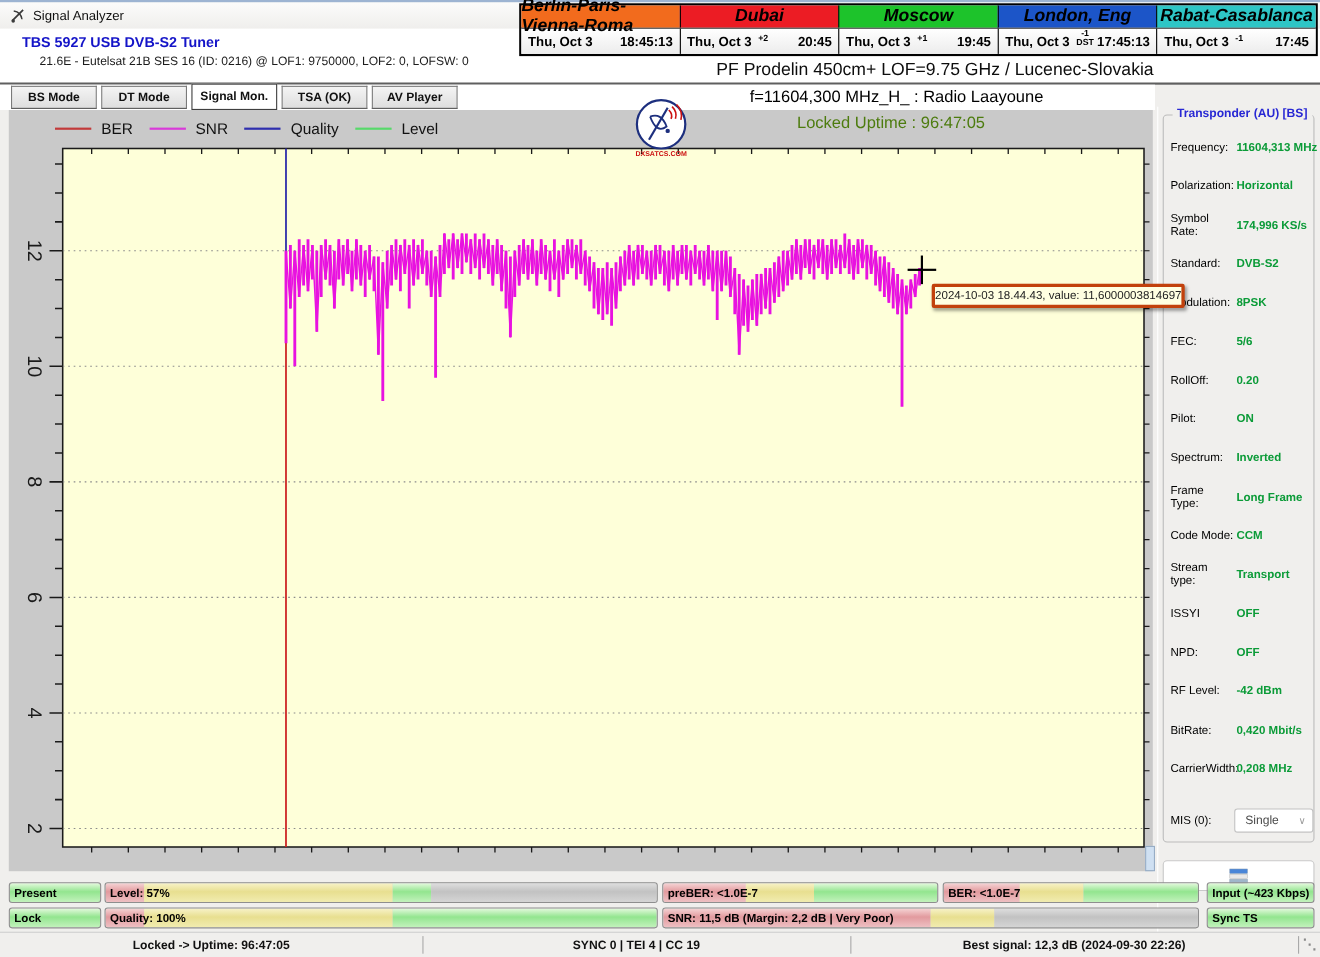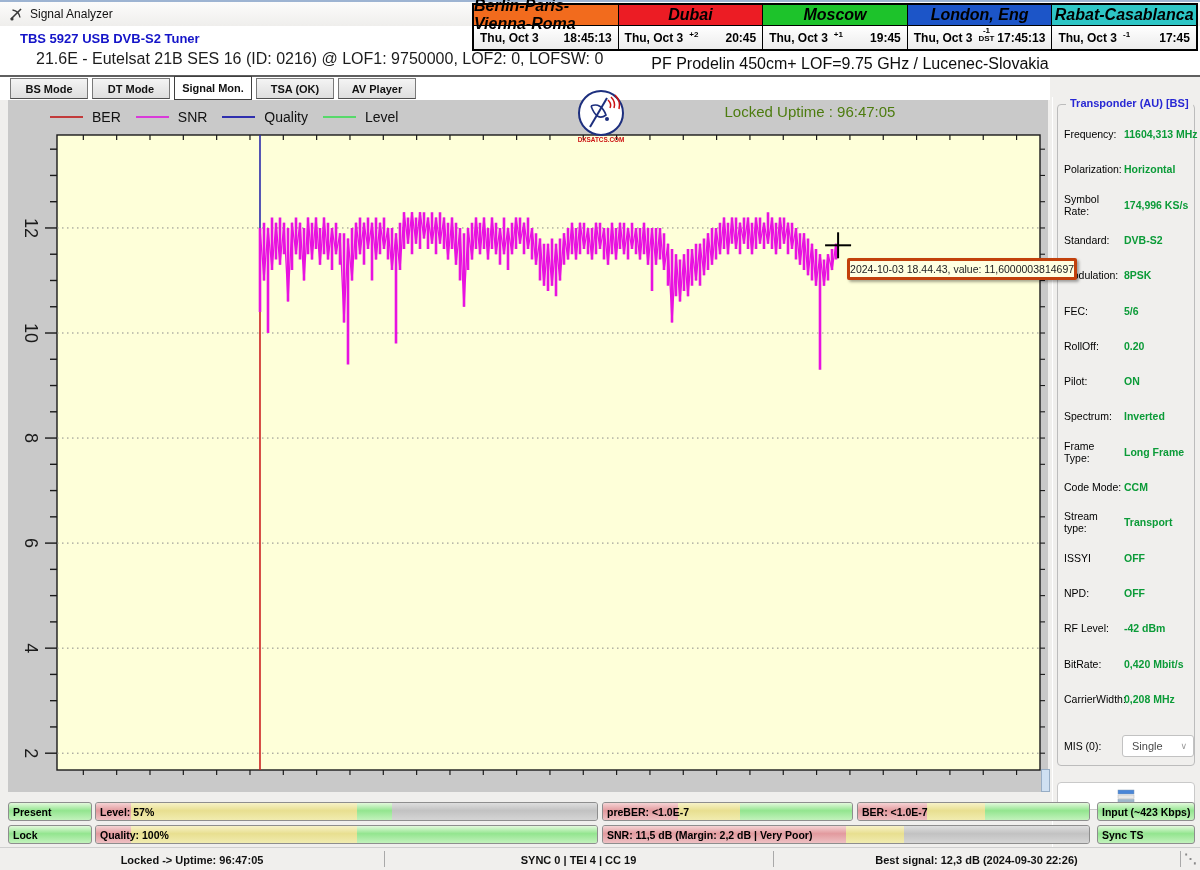--- a/index.html
+++ b/index.html
@@ -6,21 +6,21 @@
   .app{position:relative;width:1200px;height:870px;background:#f0efed;overflow:hidden;
        font-family:"Liberation Sans",sans-serif;}
   
   .titlebar{position:absolute;left:0;top:0;width:1200px;height:26px;
             background:linear-gradient(#fcfcfb,#efeeec);display:flex;align-items:center;
             padding-left:9px;box-sizing:border-box;gap:7px;border-top:2px solid #9db4d2;}
   .title-text{font-size:12px;color:#111;}
   .topwhite{position:absolute;left:0;top:26px;width:1200px;height:49px;background:#fff;
             border-bottom:2px solid #5f5f5f;box-sizing:content-box;}
   .tuner-name{position:absolute;left:20px;top:5px;font-size:13px;font-weight:bold;color:#1414c8;}
-  .tuner-details{position:absolute;left:36px;top:24px;font-size:16px;color:#1c1c1c;}
+  .tuner-details{position:absolute;left:36px;top:24px;font-size:11px;color:#1c1c1c;}
   .site-line{position:absolute;left:640px;top:29px;width:420px;text-align:center;font-size:16px;color:#0d0d0d;}
   
   .clocks{position:absolute;left:472px;top:3px;width:726px;border:2px solid #000;background:#fff;z-index:8;box-sizing:border-box;}
   .clock-hrow{display:flex;height:20px;}
   .clock-hcell{flex:1;display:flex;align-items:center;justify-content:center;
                font-size:16px;font-weight:bold;font-style:italic;color:#000;border-left:1px solid #000;}
   .clock-hcell:first-child{border-left:none;}
   .clock-trow{display:flex;height:23px;border-top:1px solid #000;background:linear-gradient(#ffffff,#ececec);}
   .clock-tcell{flex:1;display:flex;align-items:center;font-size:12px;font-weight:bold;color:#000;
                padding:0 6px;box-sizing:border-box;border-left:1px solid #000;}
@@ -142,20 +142,21 @@
           <span class="coff">
             <span>-1</span>
             <span></span>
           </span>
           <span class="ctime">17:45</span>
         </div>
       </div>
     </div>
 
   <div class="btn-strip"></div>
+  <div class="freq-line">f=11604,300 MHz_H_ : Radio Laayoune</div>
 
   <div class="chartbox">
     <svg id="plot-svg" width="1040" height="692" viewBox="0 0 1040 692">
         <rect x="49" y="35" width="983" height="635" fill="#feffd9" stroke="#1a1a1a" stroke-width="1.4"></rect>
         <line x1="49" y1="127.96526054590569" x2="1032" y2="127.96526054590569" stroke="#8a8a8a" stroke-width="1" stroke-dasharray="1.5 3.5"></line>
         <text x="23" y="127.96526054590569" transform="rotate(90 23 127.96526054590569)" text-anchor="middle" dominant-baseline="central" font-size="18" fill="#1a1a1a">12</text>
         <line x1="49" y1="233.01075268817203" x2="1032" y2="233.01075268817203" stroke="#8a8a8a" stroke-width="1" stroke-dasharray="1.5 3.5"></line>
         <text x="23" y="233.01075268817203" transform="rotate(90 23 233.01075268817203)" text-anchor="middle" dominant-baseline="central" font-size="18" fill="#1a1a1a">10</text>
         <line x1="49" y1="338.05624483043835" x2="1032" y2="338.05624483043835" stroke="#8a8a8a" stroke-width="1" stroke-dasharray="1.5 3.5"></line>
         <text x="23" y="338.05624483043835" transform="rotate(90 23 338.05624483043835)" text-anchor="middle" dominant-baseline="central" font-size="18" fill="#1a1a1a">8</text>

